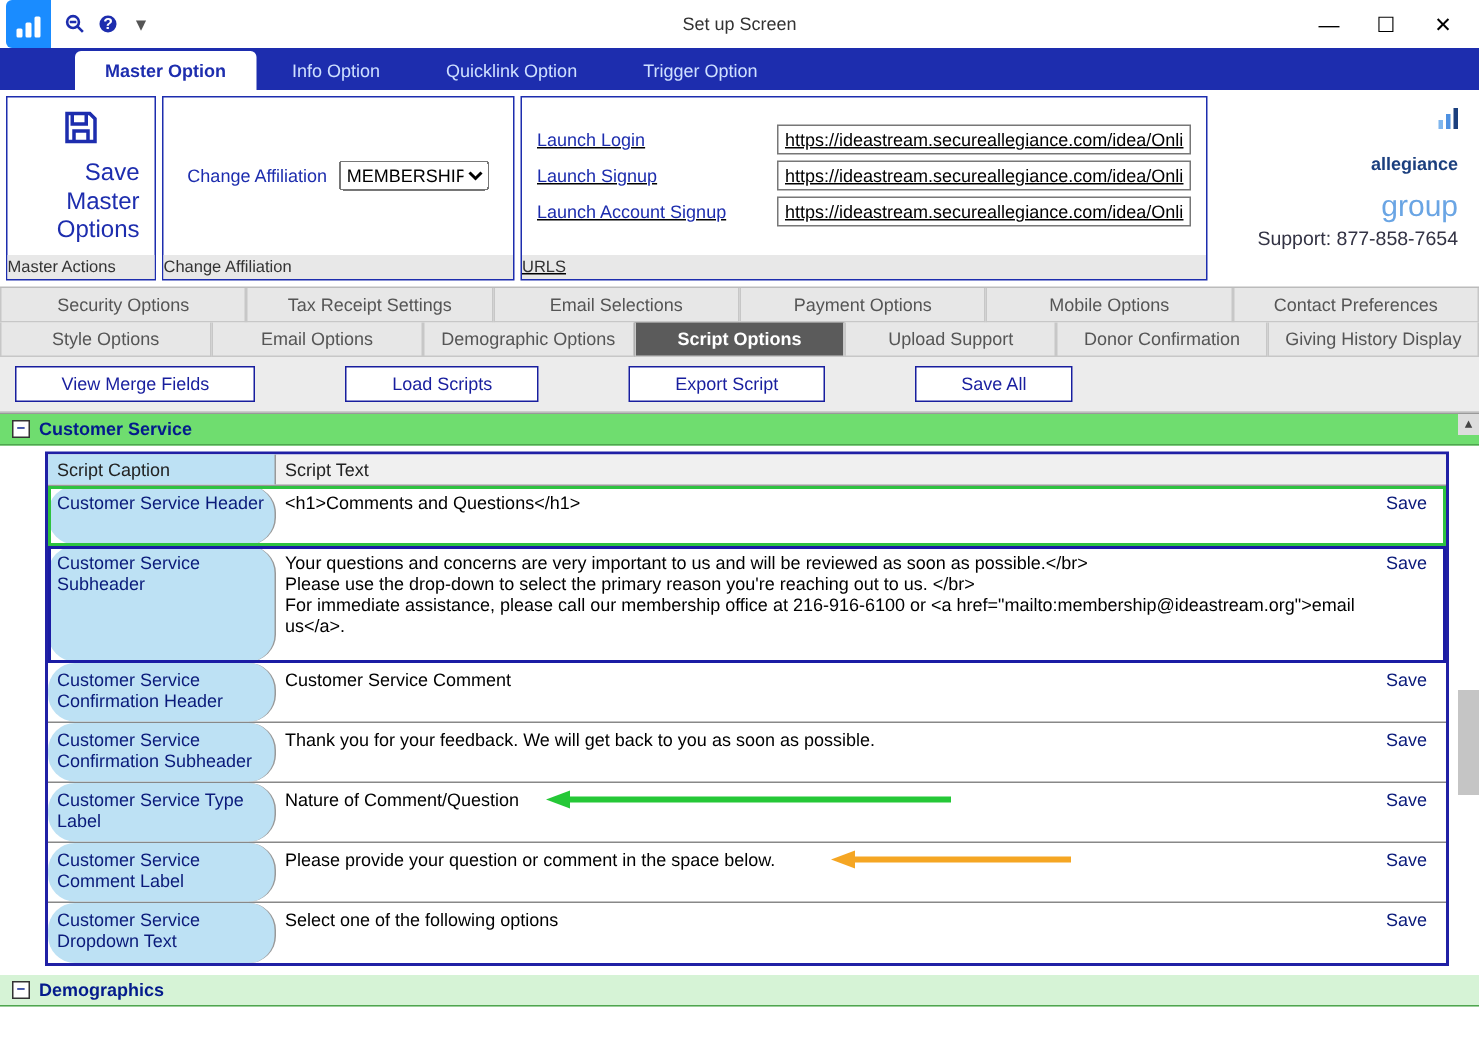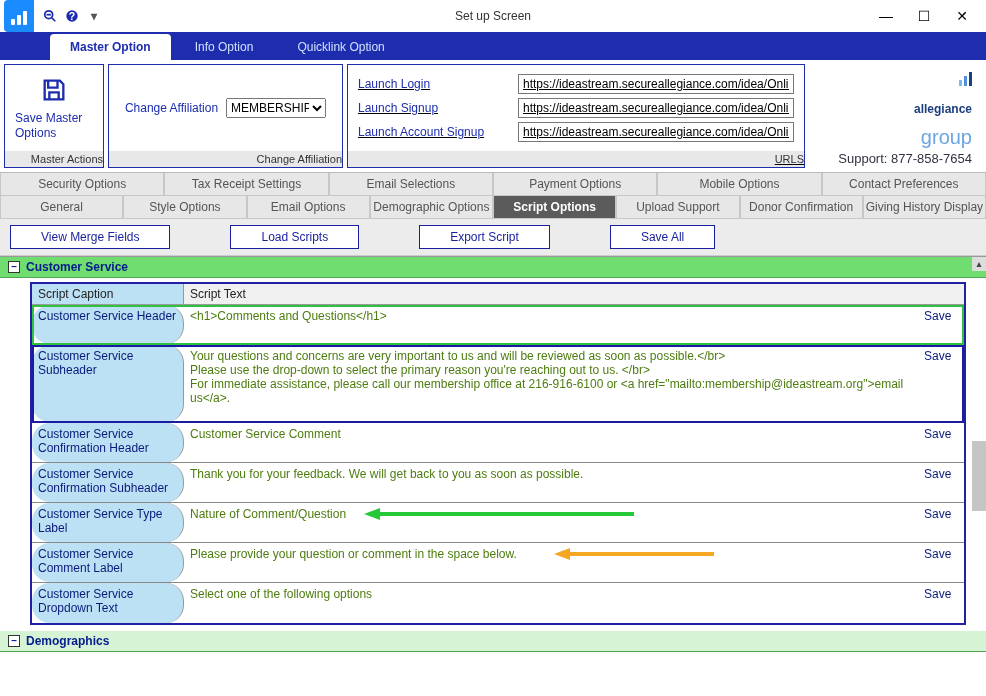--- a/index.html
+++ b/index.html
@@ -10,27 +10,27 @@
   .tb-icon { display:inline-flex; align-items:center; justify-content:center; width:20px; height:20px; color:#1a5edb; font-weight:bold; margin-right:2px; }
   .title { position:absolute; left:50%; transform:translateX(-50%); color:#333; }
   .winbtns { margin-left:auto; display:flex; gap:18px; align-items:center; padding-right:10px; }
   .winbtns span { font-size:14px; width:20px; text-align:center; }
   .topbar { height: 28px; background: #1d2dae; display:flex; align-items:flex-end; padding-left:50px; gap:4px; }
   .tab { padding: 6px 20px 6px 20px; color: #cfe0ff; cursor:pointer; }
   .tab.active { background:#fff; color:#1d2dae; font-weight:600; border-radius:4px 4px 0 0; }
   .ribbon { display:flex; gap:4px; padding:4px; border-bottom:1px solid #bbb; align-items:stretch; }
   .group { border:1px solid #1d2dae; display:flex; flex-direction:column; }
   .group-body { padding:6px 10px; flex:1; display:flex; flex-direction:column; justify-content:center; align-items:center; gap:4px; }
-  .group-caption { text-align:right; font-size:11px; padding:2px 0; background:#e8e8e8; color:#333; }
+  .group-caption { text-align:left; font-size:11px; padding:2px 0; background:#e8e8e8; color:#333; }
   .g1 { width:100px; }
   .g2 { width:235px; }
   .g3 { width:458px;text-decoration:underline; }
   .logo-area { flex:1; padding:6px 10px 2px 10px; text-align:right; }
   .save-icon svg { width:28px; height:28px; color:#1d2dae; }
-  .g1 .lbl { color:#1d2dae; text-align:left; font-size:12px; line-height:1.2; }
+  .g1 .lbl { color:#1d2dae; text-align:right; font-size:16px; line-height:1.2; }
   .g2 .group-body { flex-direction:row; gap:8px; }
   .g2 select { width:100px; height:20px; font-size:12px; }
   .g2 .lbl { color:#1d2dae; }
   .g3 .group-body { gap:4px; align-items:stretch; }
   .url-row { display:flex; gap:10px; align-items:center; }
   .url-row .lbl { color:#1d2dae; width:150px; }
   .url-row input { flex:1; height:20px; padding:0 4px; border:1px solid #777; font-size:12px; }
   .logo-area .brand { font-size:26px; color:#1b3f7e; font-weight:600; letter-spacing:0px; }
   .logo-area .brand .g2w { font-weight:400; color:#6aa5e4; }
   .logo-area .support { color:#334; font-size:13px; }
@@ -45,21 +45,21 @@
   .grid { display:flex; flex-direction:column; margin:4px 20px 6px 30px; border:2px solid #2020a5; }
   .grid-head { display:flex; background:#f0f0f0; border-bottom:1px solid #999; }
   .grid-head .cell { padding:3px 6px; color:#222; }
   .col-caption { width:152px; background:#bde1f4 !important; border-right:1px solid #999; }
   .col-text { flex:1; }
   .col-save { width:46px; }
   .grid .row { display:flex; border-bottom:1px solid #888; min-height:40px; }
   .grid .row:last-child { border-bottom:0; }
   .row .cell { padding:4px 6px;border-radius:18px; }
   .row .col-caption { color:#0a1a7a; background:#b5def3; }
-  .row .col-text { color:#4d7c0f; position:relative; }
+  .row .col-text { color:#000000; position:relative; }
   .row .col-save { color:#0a1a7a; cursor:pointer; }
   .row.sel1 { outline:2px solid #2ec240; outline-offset:-2px; }
   .row.sel2 { outline:2px solid #1b1ca4; outline-offset:-2px; }
   .arrow { position:absolute; height:14px; pointer-events:none; }
   .demographics { margin-top:2px; }
   .scroll-overlay { position:absolute; right:0; top:0; width:14px; height:100%; display:flex; flex-direction:column; align-items:center; }
   .scroll-overlay .sbtn { background:#ddd; width:14px; height:14px; font-size:10px; text-align:center; line-height:14px; color:#444; }
   .scroll-overlay .thumb { margin-top:170px; width:14px; height:70px; background:#c5c5c5; }
 </style>
 </head>
@@ -90,20 +90,21 @@
     <span>—</span>
     <span>☐</span>
     <span>✕</span>
   </div>
 </div>
 
 <div class="topbar">
   <div class="tab active">Master Option</div>
   <div class="tab">Info Option</div>
   <div class="tab">Quicklink Option</div>
+  <div class="tab">Trigger Option</div>
 </div>
 
 <div class="ribbon">
   <div class="group g1">
     <div class="group-body">
       <div class="save-icon">
         <svg viewBox="0 0 24 24">
             <path fill="none" stroke="#1d2dae" stroke-width="2" d="M4 4h13l3 3v13H4z M7 4v6h8V4 M8 20v-6h8v6"></path>
           </svg>
       </div>
@@ -153,21 +154,20 @@
 
 <div class="subtabs1">
   <div class="stab">Security Options</div>
   <div class="stab">Tax Receipt Settings</div>
   <div class="stab">Email Selections</div>
   <div class="stab">Payment Options</div>
   <div class="stab">Mobile Options</div>
   <div class="stab">Contact Preferences</div>
 </div>
 <div class="subtabs2">
-  <div class="stab">General</div>
   <div class="stab">Style Options</div>
   <div class="stab">Email Options</div>
   <div class="stab">Demographic Options</div>
   <div class="stab active">Script Options</div>
   <div class="stab">Upload Support</div>
   <div class="stab">Donor Confirmation</div>
   <div class="stab">Giving History Display</div>
 </div>
 
 <div class="action-row">

